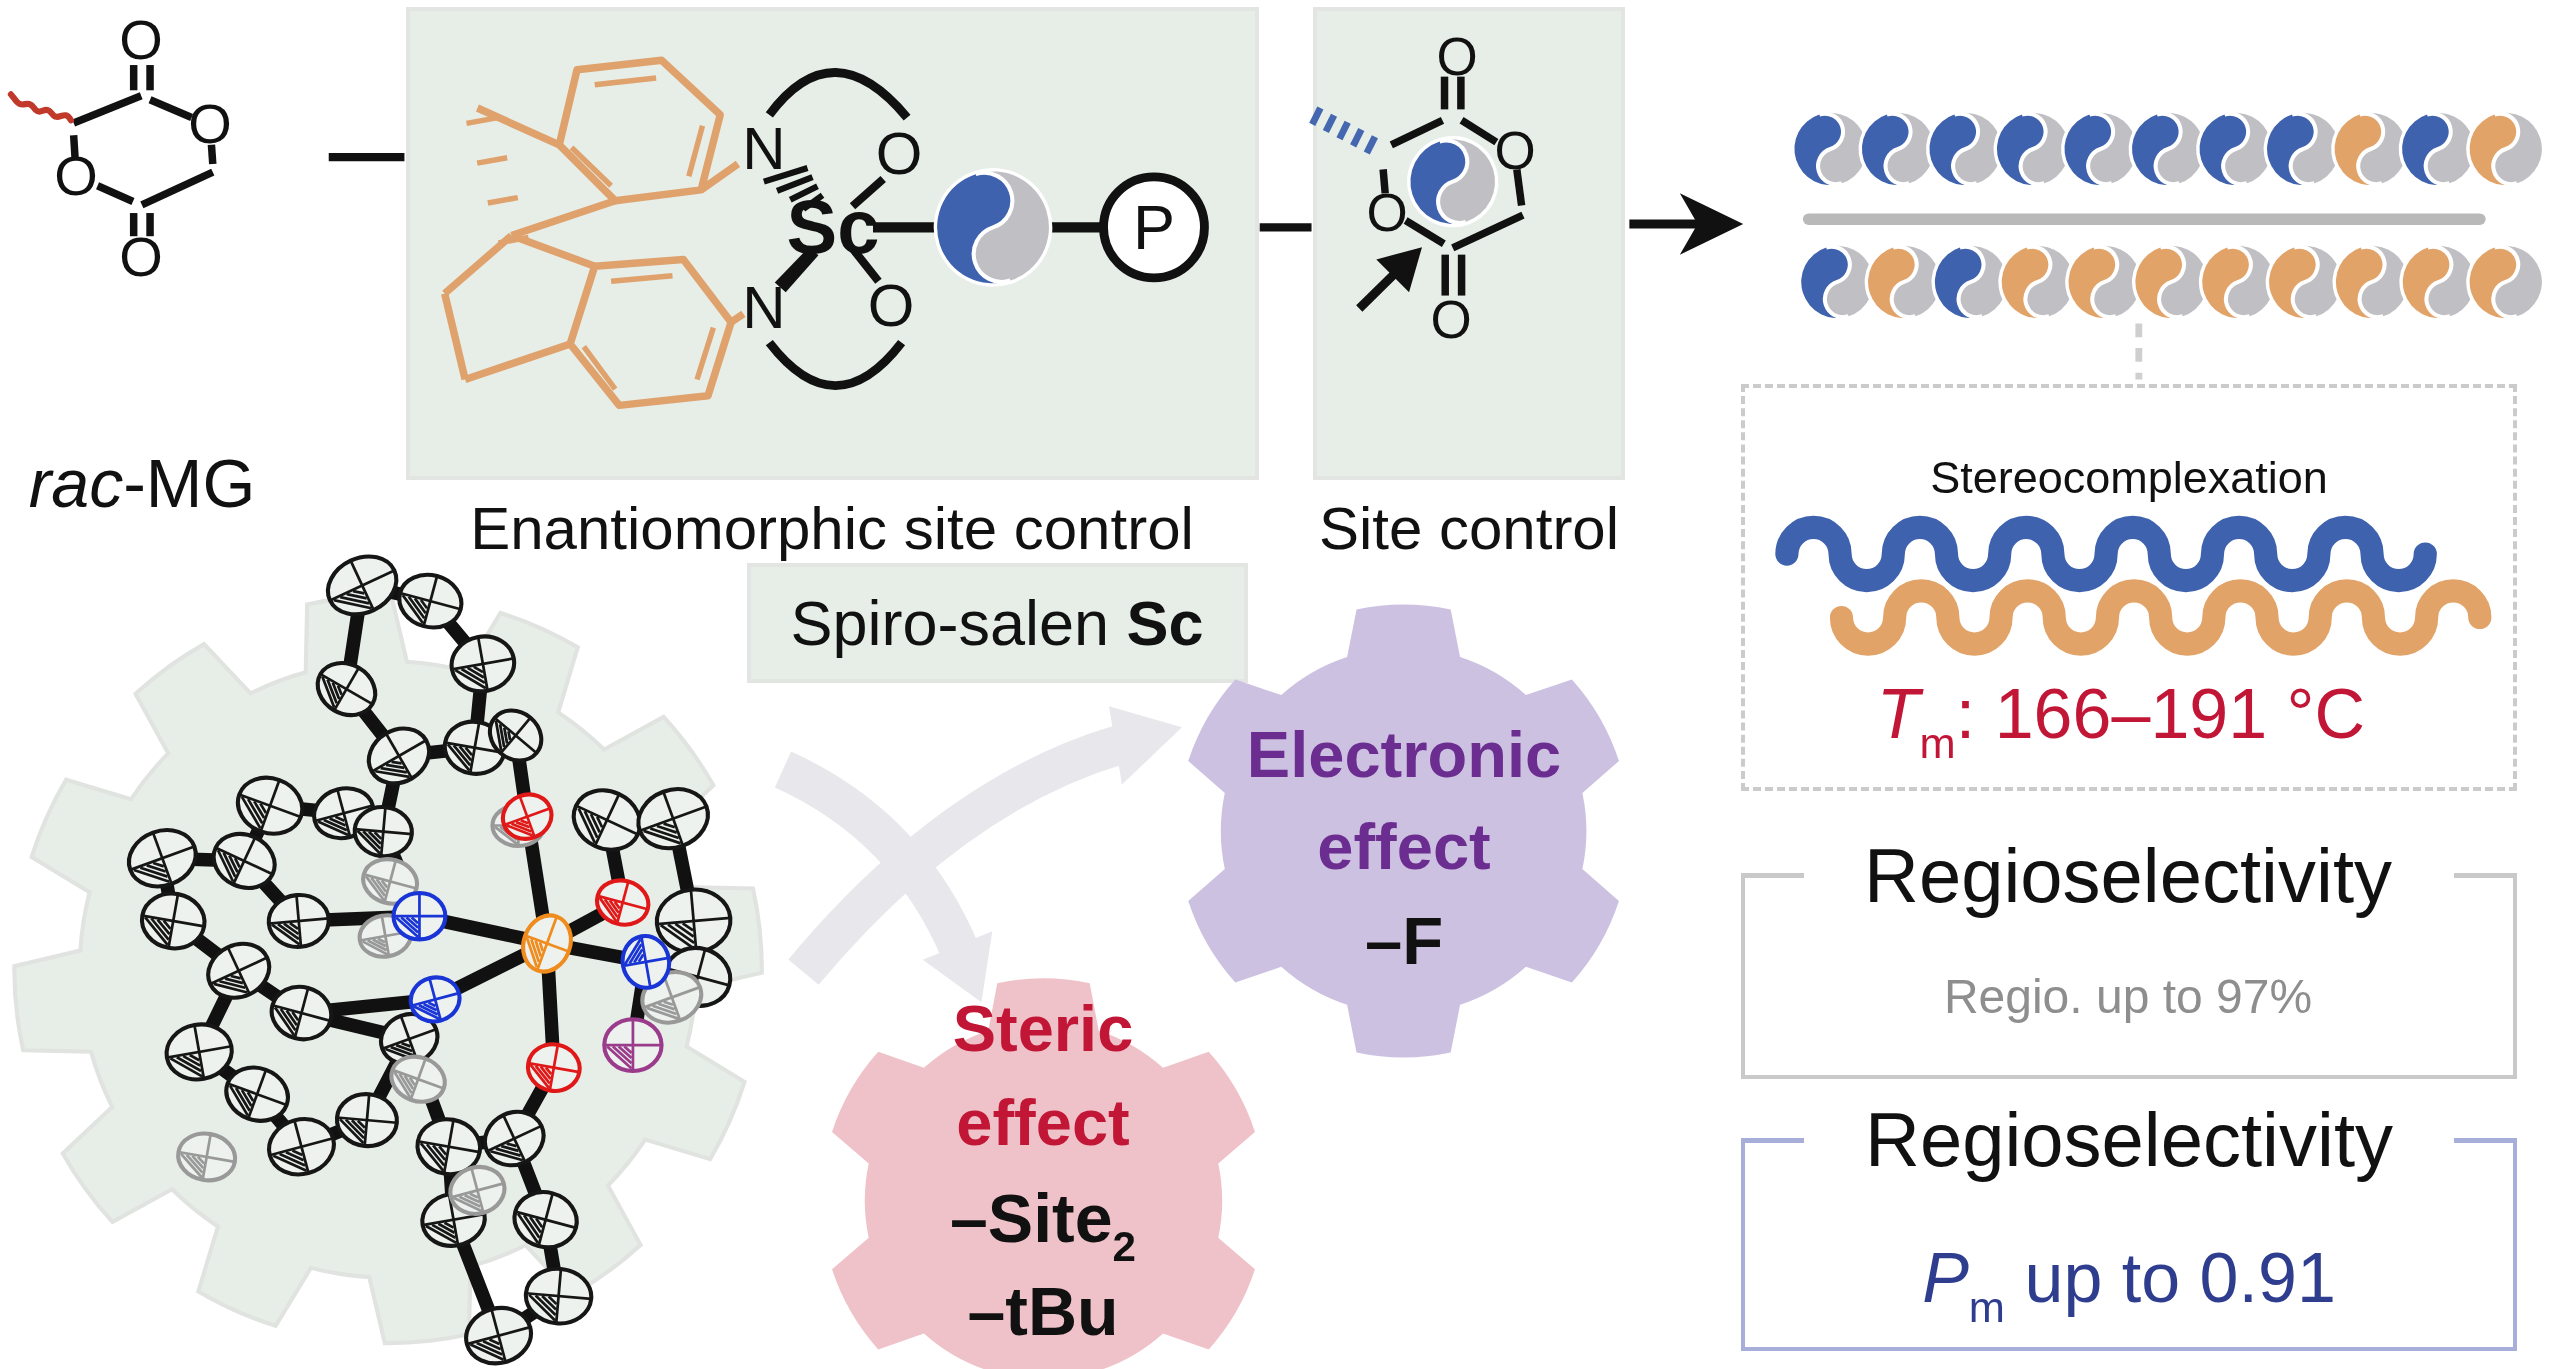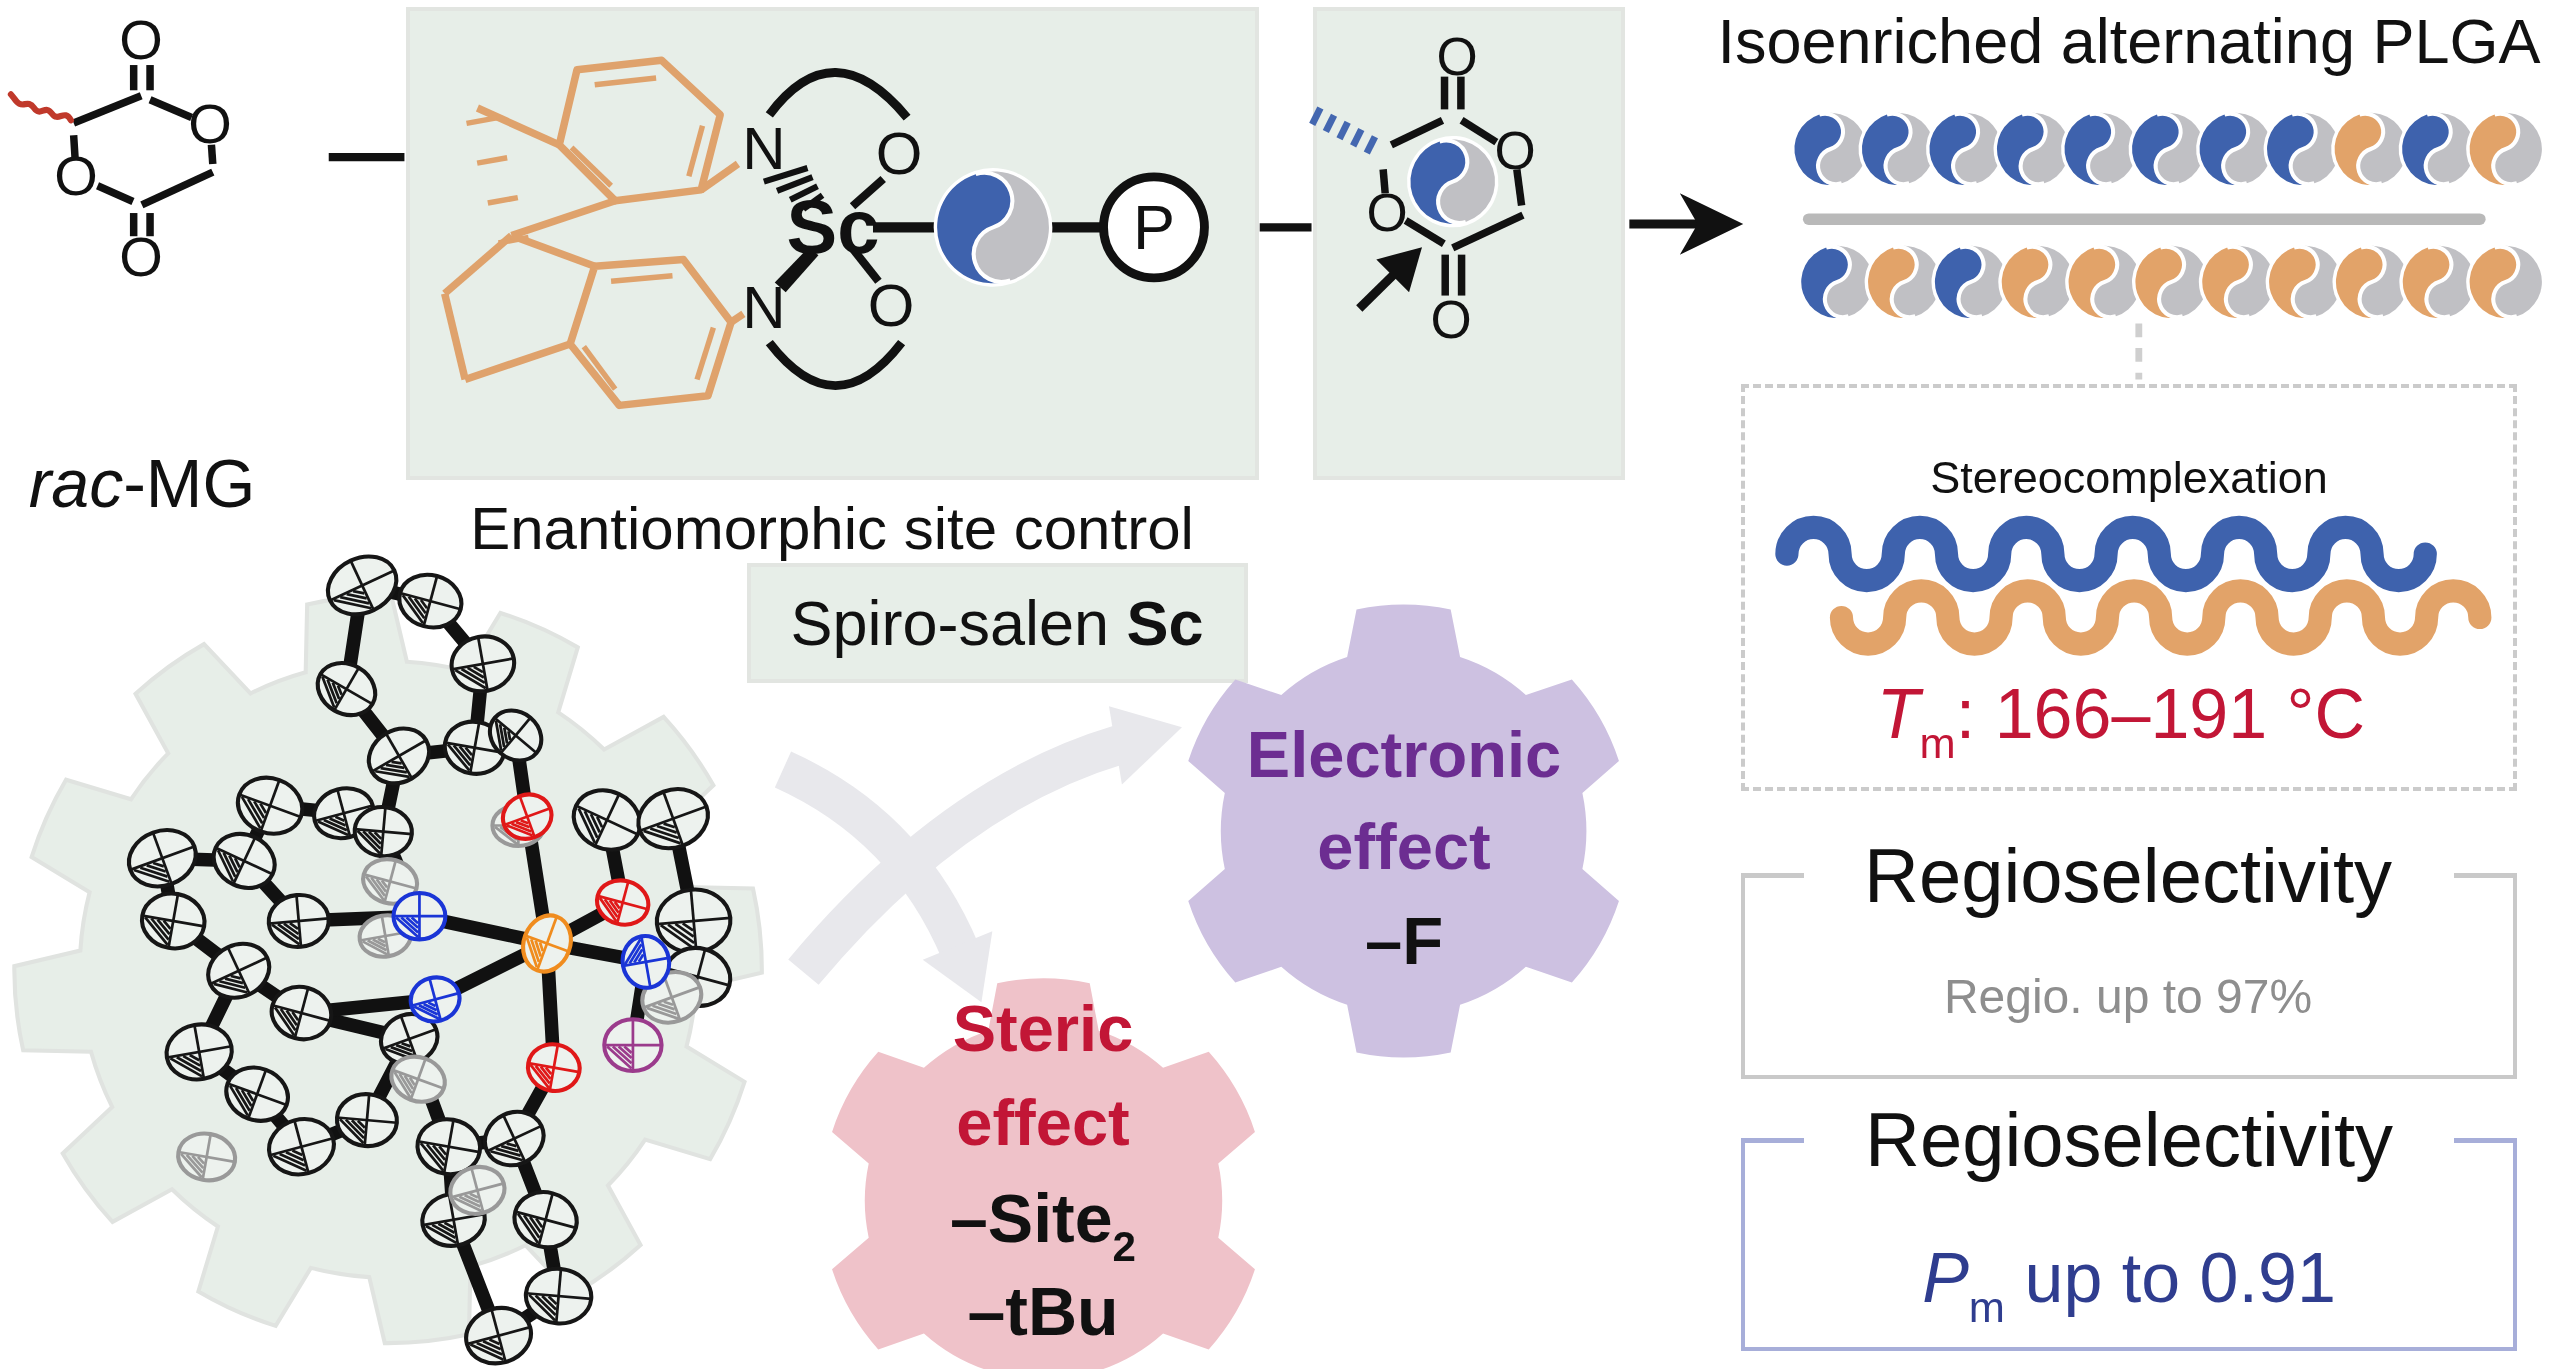--- a/index.html
+++ b/index.html
@@ -733,26 +733,26 @@
   <div class="t b" style="left:833px;top:227px;font-size:76px;">Sc</div>
   <div class="t" style="left:764px;top:308px;font-size:60px;">N</div>
   <div class="t" style="left:891px;top:306px;font-size:60px;">O</div>
   <div class="t" style="left:1154px;top:227px;font-size:63px;">P</div>
   <div class="t" style="left:832px;top:529px;font-size:60px;">Enantiomorphic site control</div>
 
   <div class="t" style="left:1457px;top:56px;font-size:53px;">O</div>
   <div class="t" style="left:1515px;top:150px;font-size:53px;">O</div>
   <div class="t" style="left:1387px;top:212px;font-size:53px;">O</div>
   <div class="t" style="left:1451px;top:319px;font-size:53px;">O</div>
+  <div class="t" style="left:1469px;top:529px;font-size:60px;">Site control</div>
 
   <div class="t" style="left:997px;top:623px;font-size:63px;">
     <span>Spiro-salen </span><span class="b">Sc</span>
   </div>
 
-  <div class="t" style="left:2129px;top:41px;font-size:63px;">Isoenriched alternating PLGA</div>
 
   <div class="t" style="left:2129px;top:477px;font-size:45px;">Stereocomplexation</div>
   <div class="t" style="left: 2121px; top: 722px; font-size: 70px; color: rgb(194, 22, 54);">
     <span class="it">T</span><span class="sub">m</span><span>: 166–191 °C</span>
   </div>
 
   <div class="t" style="left:2128px;top:876px;font-size:76px;">Regioselectivity</div>
   <div class="t" style="left: 2128px; top: 997px; font-size: 48px; color: rgb(142, 142, 142);">Regio. up to 97%</div>
 
   <div class="t" style="left:2129px;top:1140px;font-size:76px;">Regioselectivity</div>

